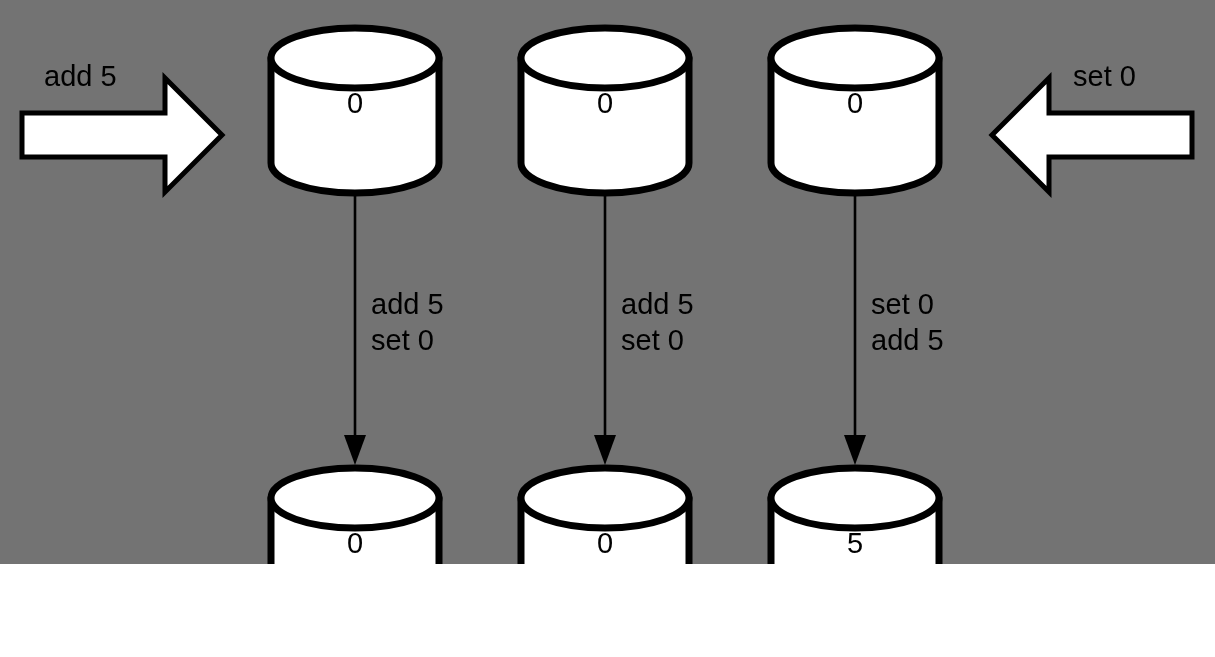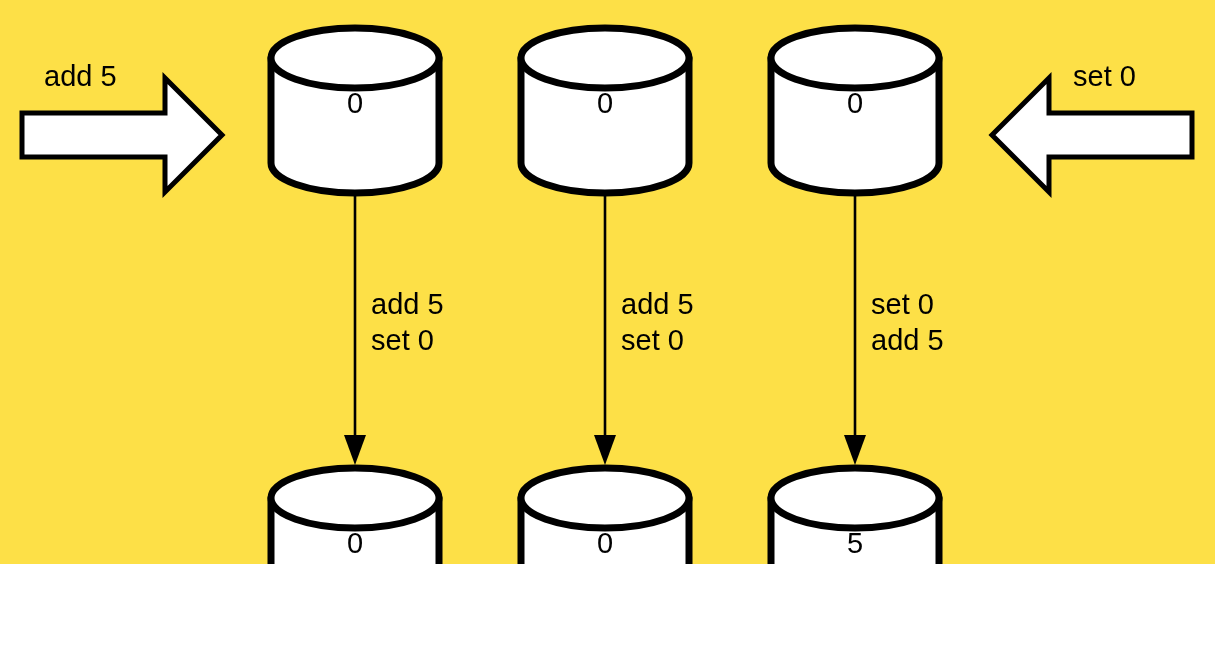--- a/index.html
+++ b/index.html
@@ -7,21 +7,21 @@
     padding: 0;
     background: #ffffff;
   }
   body {
     font-family: "Liberation Sans", sans-serif;
   }
   #canvas {
     position: relative;
     width: 1215px;
     height: 564px;
-    background: #fde047;
+    background: #737373;
     overflow: hidden;
   }
   #diagram-svg {
     position: absolute;
     left: 0;
     top: 0;
     width: 1215px;
     height: 657px;
     display: block;
   }

